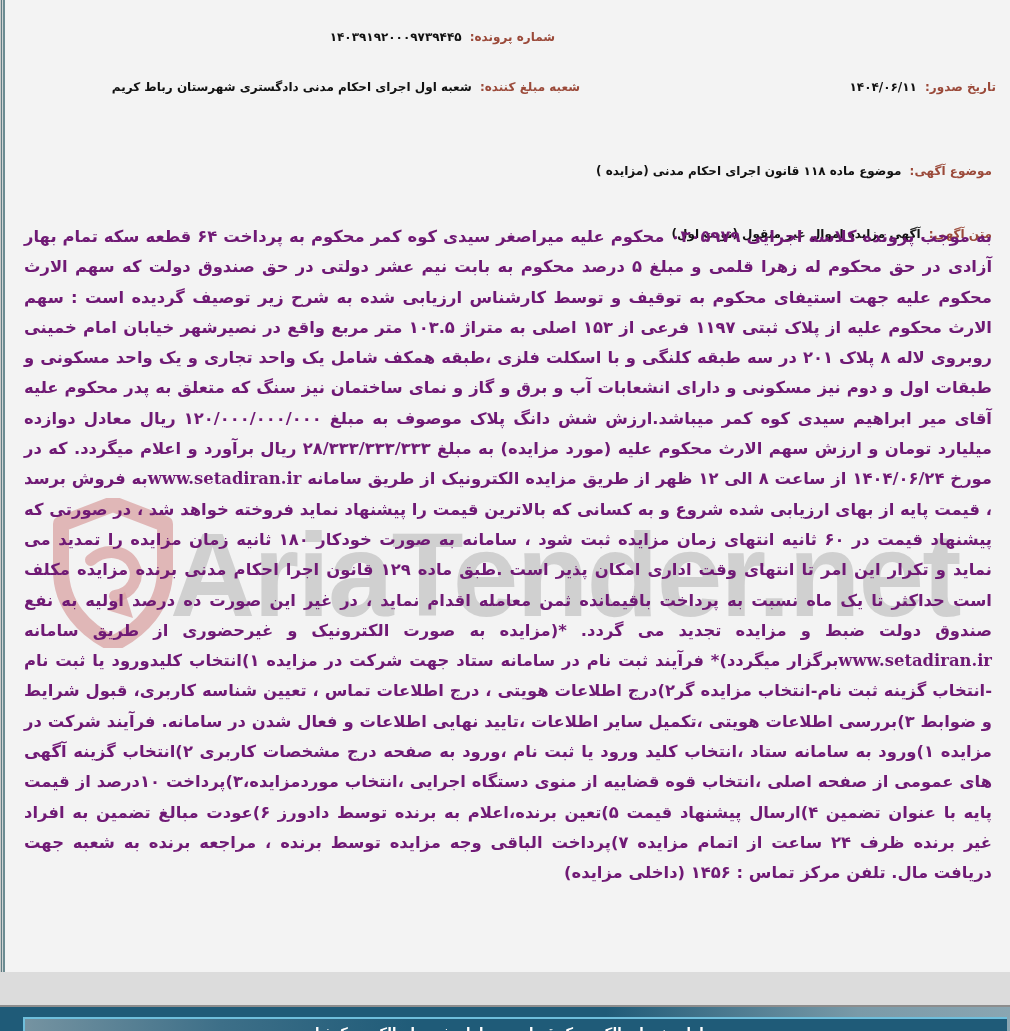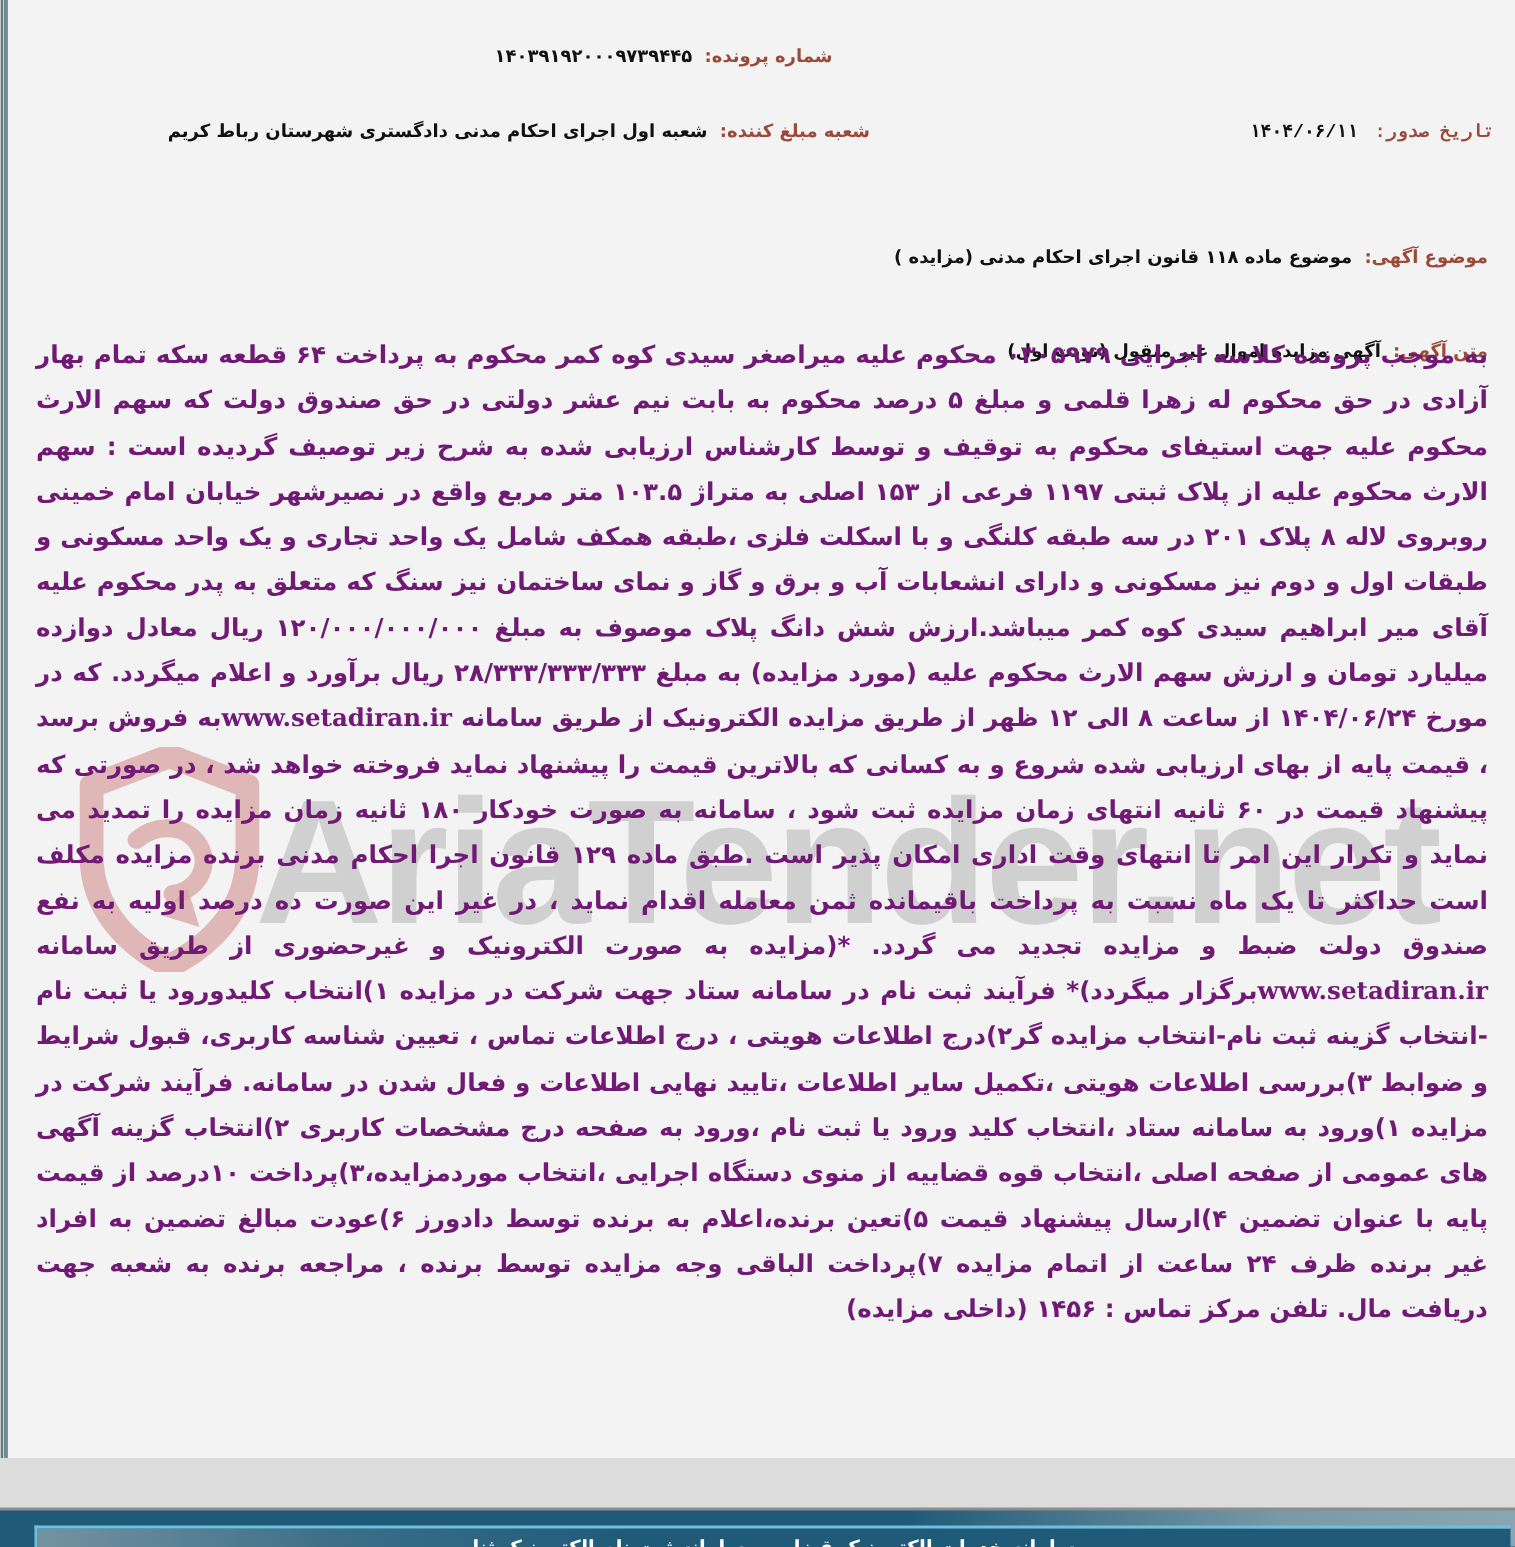--- a/index.html
+++ b/index.html
@@ -87,21 +87,21 @@
     .meta-label {
       color: #9b4a3a;
     }
     .meta-value {
       color: #111111;
       margin-right: 4px;
     }
 
     .row-ad-number { right: 14px; top: 30px; }
     .row-case-number { right: 455px; top: 30px; }
-    .row-issue-date { right: 14px; top: 80px; font-family: Liberation Mono, monospace; }
+    .row-issue-date { right: 14px; top: 80px; }
     .row-branch { right: 430px; top: 80px; }
     .row-subject { right: 18px; top: 140px; margin-top: 24px; }
     .row-text-title { right: 18px; top: 195px; margin-top: 32px; }
 
     .body-text {
       position: absolute;
       right: 18px;
       top: 222px;
       width: 968px;
       font-size: 16.4px;

